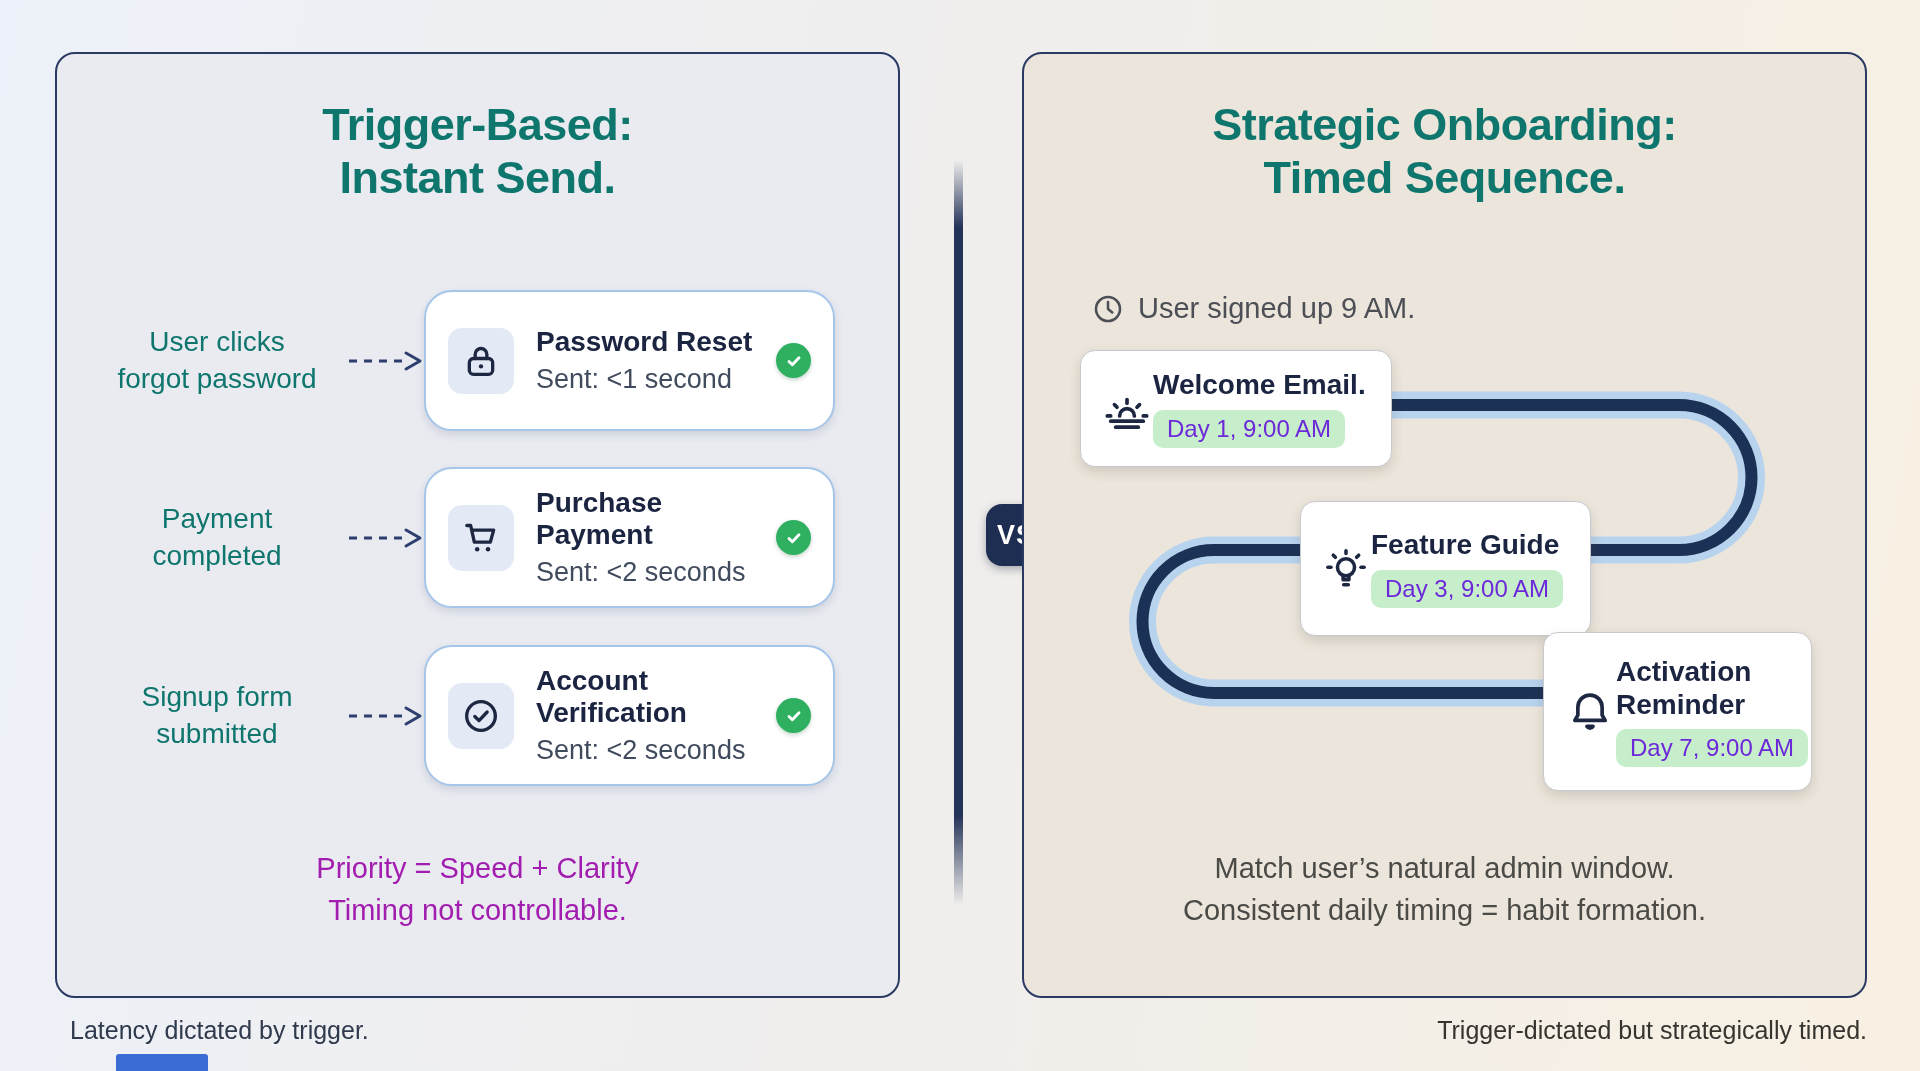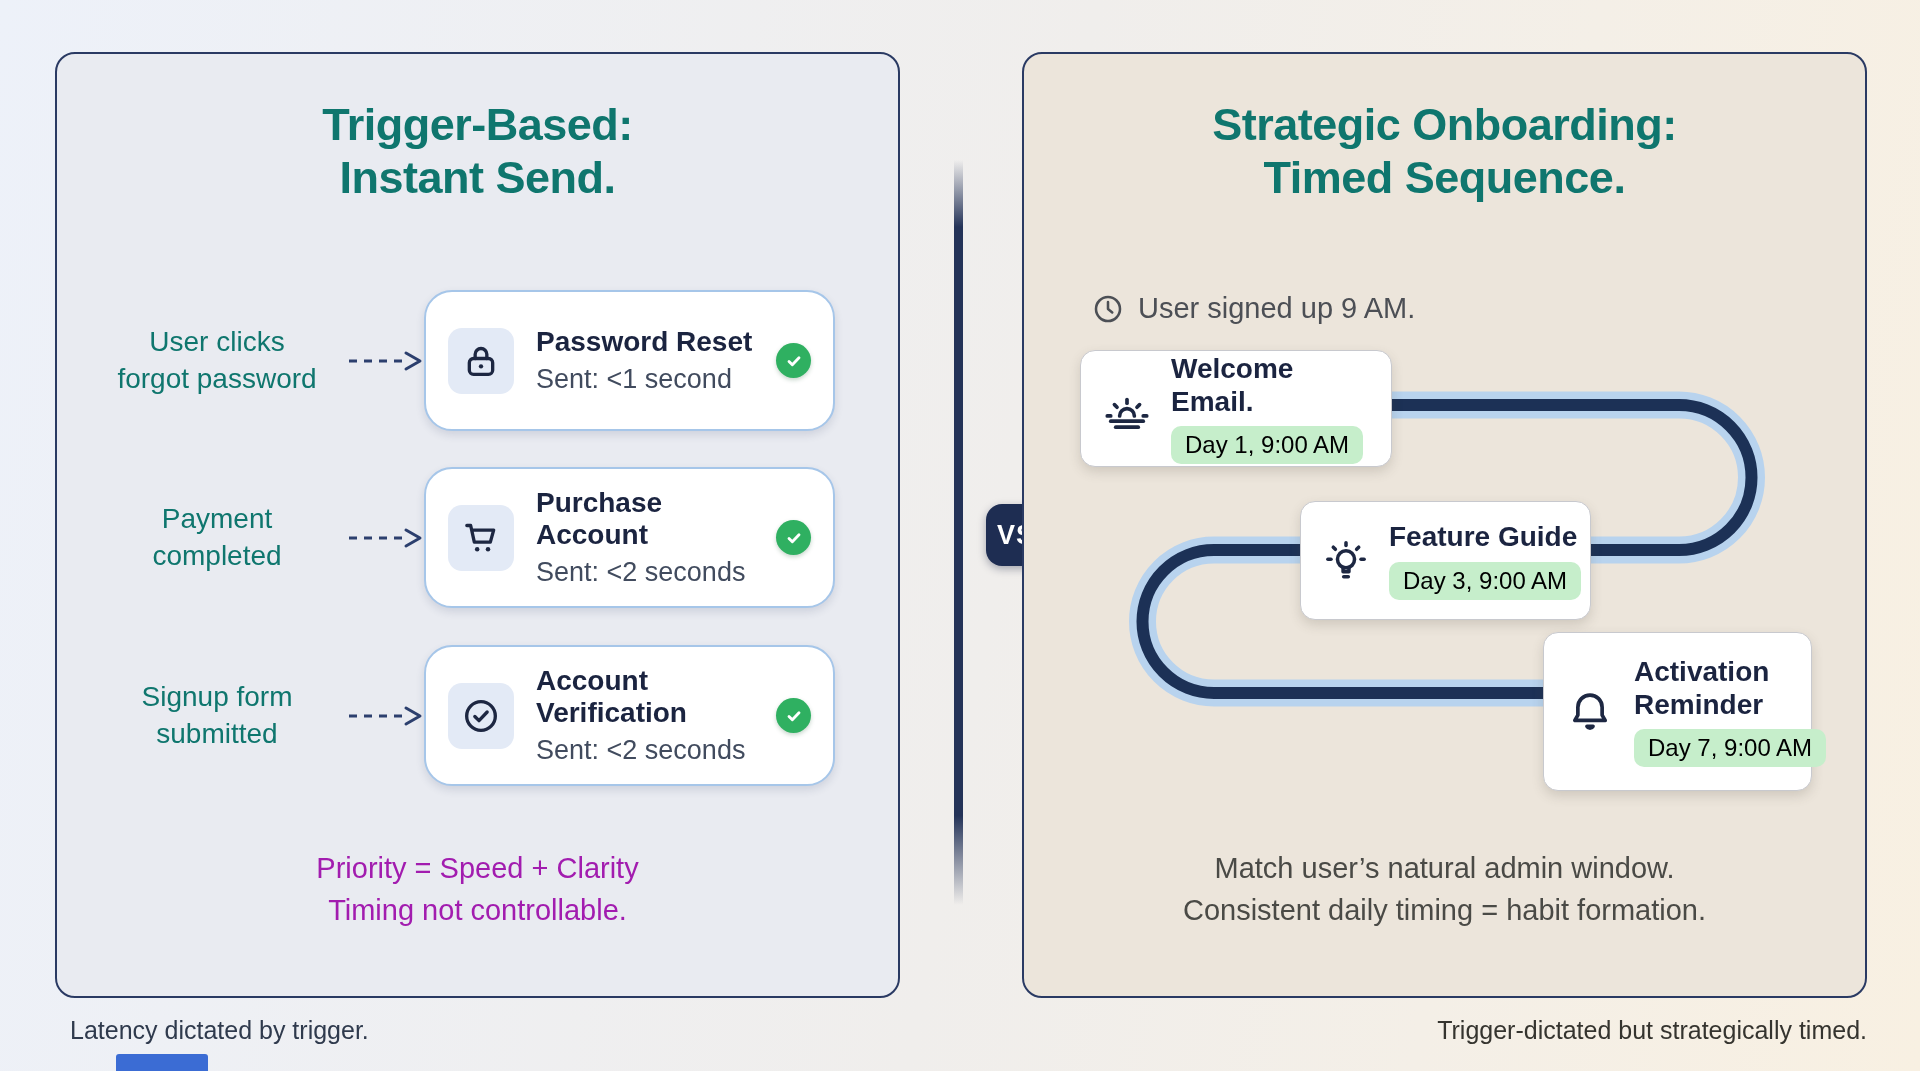--- a/index.html
+++ b/index.html
@@ -72,30 +72,30 @@
   .caption-right{ right:53px; color:#35342f; }
   
   .signup-note{
     position:absolute; left:68px; top:238px; display:flex; align-items:flex-end;
     gap:14px; color:#4c4f55; font-size:29px;
   }
   .seq-svg{ position:absolute; left:0; top:0; }
   .step-card{
     position:absolute; background:#ffffff; border:1.5px solid #c8c9ce;
     border-radius:15px; box-shadow:0 5px 12px rgba(80,70,60,.18);
-    display:flex; align-items:center; padding:0 20px; gap:18px;
+    display:flex; align-items:center; padding:0 20px; 
   }
   .step-1{ left:56px;  top:296px; width:312px; height:117px; }
-  .step-2{ left:276px; top:447px; width:291px; height:119px; }
+  .step-2{ left:276px; top:447px; width:291px; height:135px; }
   .step-3{ left:519px; top:578px; width:269px; height:159px; }
   .step-icon{ color:#1d2742; flex:0 0 auto; display:flex; }
   .step-col{ display:flex; flex-direction:column; align-items:flex-start; gap:8px; }
   .step-title{ font-size:28px; font-weight:700; color:#1b2440; line-height:1.15; }
   .day-pill{
-    background:#c6eecb; color:#000000; font-size:24px;
+    background:#c6eecb; color:#6d28d9; font-size:24px;
     border-radius:10px; padding:5px 14px; white-space:nowrap;
   }
   .blue-strip{
     position:absolute; left:116px; top:1054px; width:92px; height:17px;
     background:#3b6cd4; border-radius:3px 3px 0 0;
   }
   svg{ display:block; }
 </style>
 </head>
 <body>
@@ -152,21 +152,21 @@
       </div>
       <div class="email-card">
         <div class="icon-tile">
           <svg width="40" height="40" viewBox="0 0 24 24" fill="none" stroke="currentColor" stroke-width="2" stroke-linecap="round" stroke-linejoin="round">
               <path d="M3.5 4.5h2.3l2.2 10h9.6l2-7.2H7"></path>
               <circle cx="9.7" cy="18.8" r="1.35" fill="currentColor" stroke="none"></circle>
               <circle cx="16.2" cy="18.8" r="1.35" fill="currentColor" stroke="none"></circle>
             </svg>
         </div>
         <div class="card-text">
-          <div class="card-title">Purchase Account</div>
+          <div class="card-title">Purchase Payment</div>
           <div class="card-sub">Sent: &lt;2 seconds</div>
         </div>
         <div class="check-badge">
           <svg width="20" height="20" viewBox="0 0 24 24" fill="none" stroke="#ffffff" stroke-width="3.4" stroke-linecap="round" stroke-linejoin="round">
               <path d="M6 12.5l4 4 8-8.5"></path>
             </svg>
         </div>
       </div>
     </div>
 

